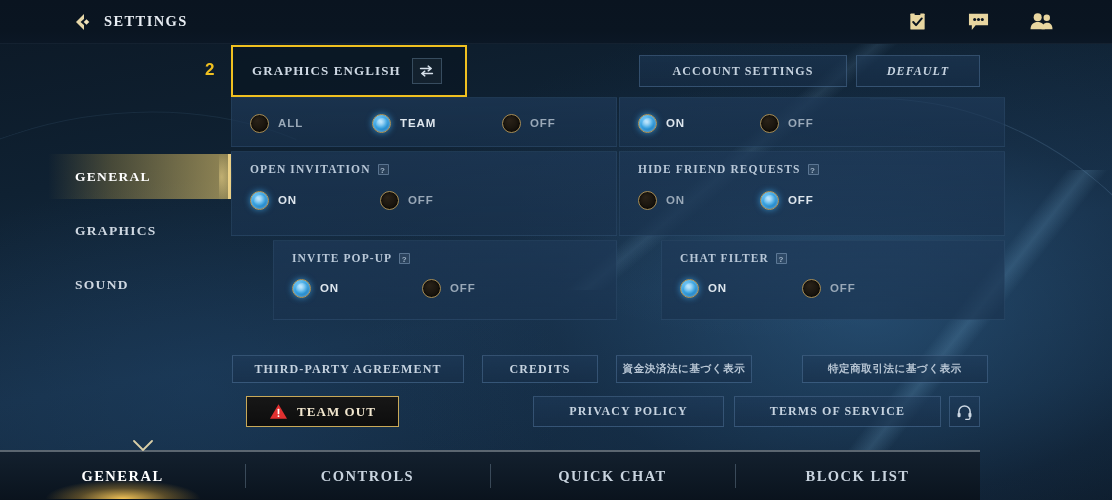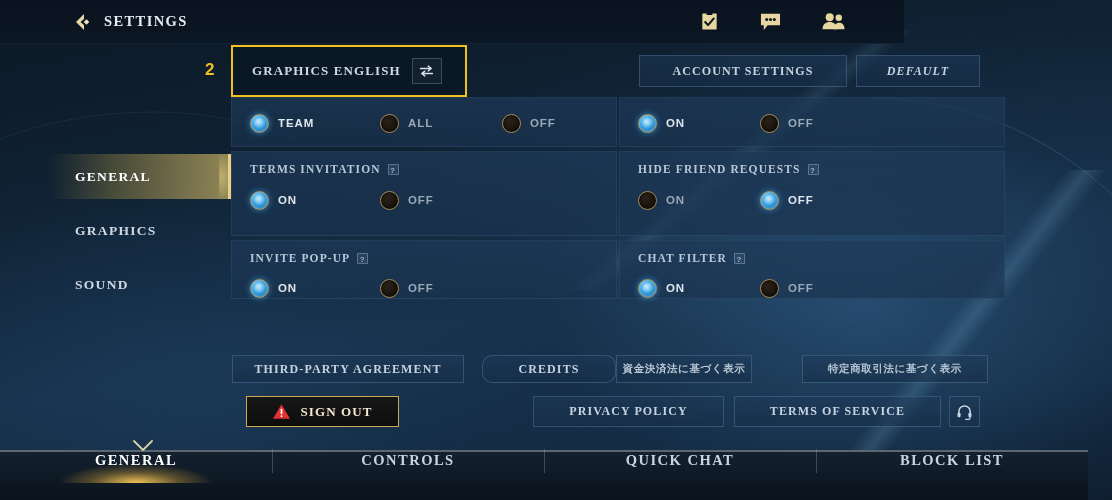--- a/index.html
+++ b/index.html
@@ -36,21 +36,21 @@
     pointer-events:none;
   }
   .beam2 {
     position:absolute; left:560px; top:30px; width:360px; height:260px;
     background:linear-gradient(140deg, rgba(0,0,0,0) 47%, rgba(160,215,255,0.10) 50%, rgba(0,0,0,0) 53%);
     pointer-events:none;
   }
 
   
   .header {
-    position:absolute; left:0; top:0; width:904px; height:44px;
+    position:absolute; left:0; top:0; width:1112px; height:44px;
     background:linear-gradient(180deg,#0a1420 0%, #0a1521 70%, #0b1725 100%);
     border-bottom:1px solid rgba(120,160,200,0.10);
     display:flex; align-items:center; z-index:20;
   }
   .back-icon { margin-left:71px; width:22px; height:22px; display:block; }
   .settings-title {
     margin-left:11px; color:#e7ecf2; font-size:14.5px; font-weight:bold;
     letter-spacing:1.4px; font-family:"Liberation Serif", serif;
   }
   .hdr-icons { margin-left:auto; margin-right:58px; display:flex; align-items:center; gap:39px; }
@@ -115,21 +115,21 @@
     border-color:#b59a5c;
     box-shadow: 0 0 6px rgba(60,165,235,0.75), inset 0 0 3px rgba(255,255,255,0.5);
   }
   .dot.on::after {
     content:""; position:absolute; left:3px; top:3px; width:13px; height:13px; border-radius:50%;
     background:radial-gradient(circle at 40% 32%, rgba(255,255,255,0.55), rgba(255,255,255,0) 60%);
   }
   
   .row-a { height:50px; }
   .row-b { height:85px; }
-  .row-c { height:59px; }
+  .row-c { height:80px;margin-left:42px; }
 
   
   .btn {
     display:flex; align-items:center; justify-content:center;
     background:linear-gradient(180deg, rgba(30,58,89,0.55), rgba(23,46,72,0.60));
     border:1px solid rgba(125,170,215,0.28);
     color:#c6d3e0; font-size:12px; font-weight:bold; letter-spacing:1.1px;
     font-family:"Liberation Serif", serif; cursor:pointer;
   }
   .btn.jp { font-size:10.5px; letter-spacing:0.6px; font-family:"DejaVu Sans", sans-serif; color:#b8c6d4; }
@@ -152,41 +152,41 @@
     background:rgba(255,255,255,0.04); display:flex; align-items:center; justify-content:center;
   }
   .marker-2 {
     position:absolute; left:205px; top:60px; color:#f0c020; font-size:17px;
     font-weight:bold; z-index:13; font-family:"Liberation Sans", sans-serif;
   }
 
   
   .fbtn { position:absolute; height:28px; z-index:7; }
   #third-party-btn { left:232px; top:355px; width:232px; }
-  #credits-btn     { left:482px; top:355px; width:134px;border-radius:10px; }
+  #credits-btn     { left:482px; top:355px; width:116px; }
   #jp-funds-btn    { left:616px; top:355px; width:136px; }
   #jp-trade-btn    { left:802px; top:355px; width:186px; }
 
   #signout-btn {
     left:246px; top:396px; width:153px; height:31px;
     background:linear-gradient(180deg,#171717,#0d0d0d);
     border:1.5px solid #c9a košик;
     border:1.5px solid #c9a958;
     color:#f2e7cf; gap:9px; font-size:13px;
   }
   #privacy-btn     { left:533px; top:396px; width:191px; height:31px; }
   #terms-btn       { left:734px; top:396px; width:207px; height:31px;text-align:right; }
   #support-btn     { left:949px; top:396px; width:31px;  height:31px; }
 
   
   .tabbar {
-    position:absolute; left:0; bottom:0; width:1088px; height:50px; z-index:15;
+    position:absolute; left:0; bottom:0; width:980px; height:50px; z-index:15;
     background:linear-gradient(180deg,#13202e 0%, #0e1925 55%, #0a131d 100%);
     border-top:2px solid rgba(190,205,215,0.45);
-    display:flex; align-items:flex-start;
+    display:flex; align-items:center;
   }
   .tab {
     flex:1; text-align:center; color:#c9d4df; font-size:14.5px; font-weight:bold;
     letter-spacing:1.5px; font-family:"Liberation Serif", serif; position:relative; cursor:pointer;
   }
   .tab.active { color:#ffffff; }
   .tab.active::before {
     content:""; position:absolute; left:50%; transform:translateX(-50%);
     bottom:-14px; width:210px; height:52px;
     background:radial-gradient(ellipse 105px 26px at 50% 100%, rgba(255,205,90,0.95) 0%, rgba(230,175,60,0.35) 42%, rgba(0,0,0,0) 74%);
@@ -258,38 +258,38 @@
     </div>
     <div class="rail-item rail-sound">
       <span>SOUND</span>
     </div>
   </div>
 
   <div class="panel-col col-left">
 
     <div class="card row-a">
       <div class="radio-row" style="height:50px;">
+        <div class="opt off" style="width:122px;">
+          <span class="dot"></span>
+          <span class="opt-label">ALL</span>
+        </div>
         <div class="opt" style="width:130px;">
           <span class="dot on"></span>
           <span class="opt-label">TEAM</span>
-        </div>
-        <div class="opt off" style="width:122px;">
-          <span class="dot"></span>
-          <span class="opt-label">ALL</span>
         </div>
         <div class="opt off">
           <span class="dot"></span>
           <span class="opt-label">OFF</span>
         </div>
       </div>
     </div>
 
     <div class="card row-b">
       <div class="card-title">
-        <span>TERMS INVITATION</span>
+        <span>OPEN INVITATION</span>
         <span class="help-badge">?</span>
       </div>
       <div class="radio-row" style="height:50px;">
         <div class="opt" style="width:130px;">
           <span class="dot on"></span>
           <span class="opt-label">ON</span>
         </div>
         <div class="opt off">
           <span class="dot"></span>
           <span class="opt-label">OFF</span>
@@ -397,21 +397,21 @@
   </div>
 
   <div class="btn fbtn" id="signout-btn">
     <span>
       <svg viewBox="0 0 20 18" width="19" height="17" style="display:block;">
         <path d="M10 1.2 L19 16.6 H1 Z" fill="#e03030"></path>
         <rect x="9.1" y="6" width="1.8" height="6" fill="#ffffff" rx="0.6"></rect>
         <rect x="9.1" y="13" width="1.8" height="1.9" fill="#ffffff" rx="0.6"></rect>
       </svg>
     </span>
-    <span>SIGN OUT</span>
+    <span>TEAM OUT</span>
   </div>
 
   <div class="btn fbtn" id="privacy-btn">
     <span>PRIVACY POLICY</span>
   </div>
   <div class="btn fbtn" id="terms-btn">
     <span>TERMS OF SERVICE</span>
   </div>
   <div class="btn fbtn" id="support-btn">
     <span>

